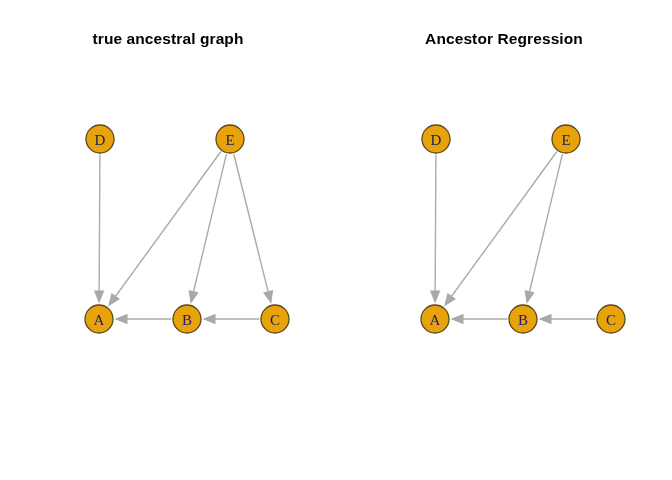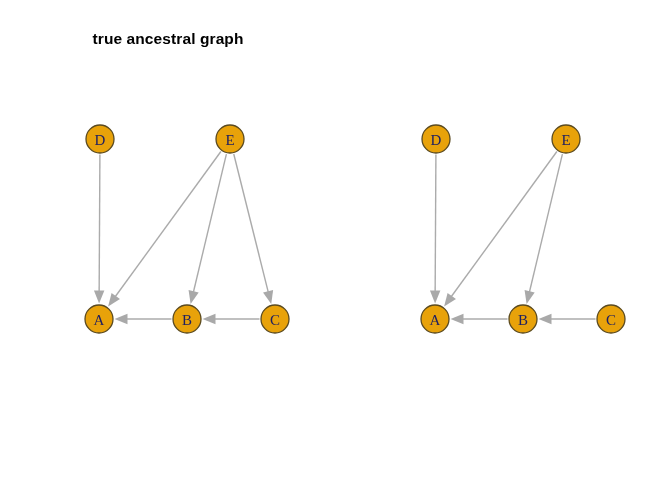--- a/index.html
+++ b/index.html
@@ -123,20 +123,21 @@
           <text x="187" y="319.5" class="node-label">B</text>
         </g>
         <g>
           <circle cx="275" cy="319" r="14" class="node-circle"></circle>
           <text x="275" y="319.5" class="node-label">C</text>
         </g>
       </svg>
   </div>
 
   <div class="panel" id="panel-right">
+    <div class="panel-title">Ancestor Regression</div>
     <svg class="graph-svg" id="svg-right" viewBox="0 0 336 480">
         <g>
           <line x1="99.91" y1="154.50" x2="99.15" y2="291.50" class="edge-line"></line>
           <polygon points="99.09,303.50 93.96,290.47 104.36,290.53" class="arrow-head"></polygon>
         </g>
         <g>
           <line x1="220.88" y1="151.53" x2="115.18" y2="296.77" class="edge-line"></line>
           <polygon points="108.12,306.47 111.57,292.90 119.97,299.02" class="arrow-head"></polygon>
         </g>
         <g>

